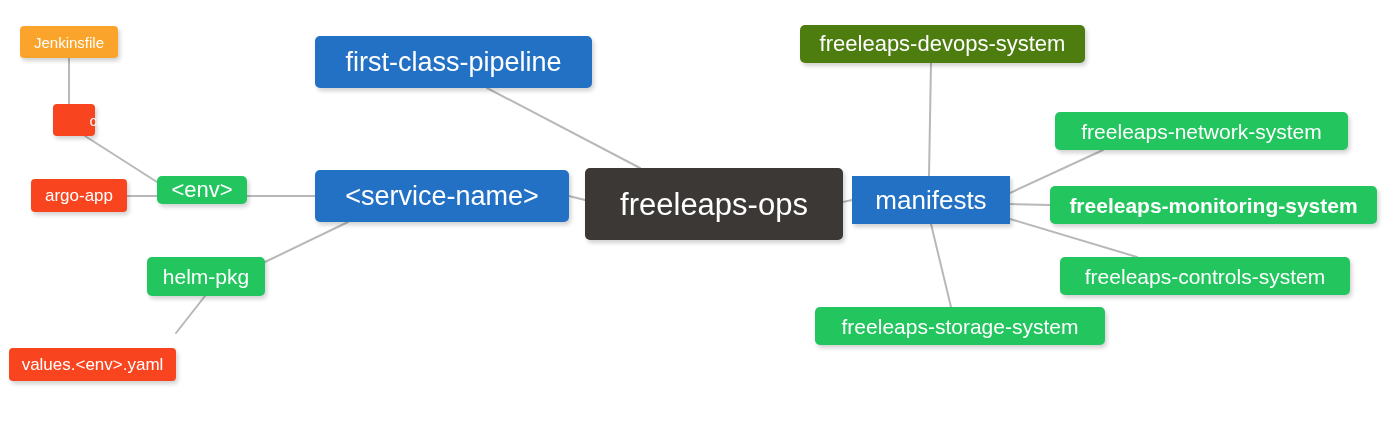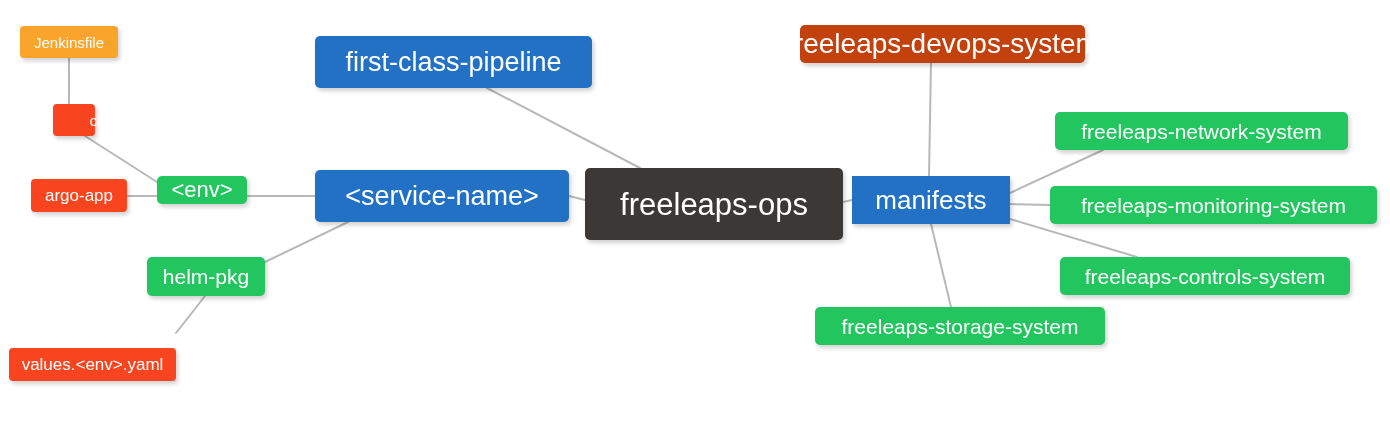--- a/index.html
+++ b/index.html
@@ -85,27 +85,27 @@
       </div>
       <div class="node" style="left: 147px; top: 257px; width: 118px; height: 39px; background: rgb(34, 197, 94); font-size: 21px; border-radius: 5px; color: rgb(255, 255, 255);">
         <span class="node-label">helm-pkg</span>
       </div>
       <div class="node" style="left: 9px; top: 348px; width: 167px; height: 33px; background: rgb(248, 68, 31); font-size: 17px; border-radius: 4px; color: rgb(255, 255, 255);">
         <span class="node-label">values.&lt;env&gt;.yaml</span>
       </div>
       <div class="node" style="left: 852px; top: 176px; width: 158px; height: 48px; background: rgb(34, 113, 196); font-size: 26px; border-radius: 0; color: rgb(255, 255, 255);">
         <span class="node-label">manifests</span>
       </div>
-      <div class="node" style="left: 800px; top: 25px; width: 285px; height: 38px; background: #c2410c; font-size: 28px; border-radius: 5px; color: rgb(255, 255, 255);">
+      <div class="node" style="left: 800px; top: 25px; width: 285px; height: 38px; background: #4d7c0f; font-size: 22px; border-radius: 5px; color: rgb(255, 255, 255);">
         <span class="node-label">freeleaps-devops-system</span>
       </div>
       <div class="node" style="left: 1055px; top: 112px; width: 293px; height: 38px; background: rgb(34, 197, 94); font-size: 21px; border-radius: 5px; color: rgb(255, 255, 255);">
         <span class="node-label">freeleaps-network-system</span>
       </div>
-      <div class="node" style="left: 1050px; top: 186px; width: 327px; height: 38px; background: rgb(34, 197, 94); font-size: 21px; border-radius: 5px; color: rgb(255, 255, 255);">
+      <div class="node" style="left: 1050px; top: 186px; width: 327px; height: 38px; background: rgb(34, 197, 94); font-size: 21px; border-radius: 5px; color: rgb(255, 255, 255); font-weight: bold;">
         <span class="node-label">freeleaps-monitoring-system</span>
       </div>
       <div class="node" style="left: 1060px; top: 257px; width: 290px; height: 38px; background: rgb(34, 197, 94); font-size: 21px; border-radius: 5px; color: rgb(255, 255, 255);">
         <span class="node-label">freeleaps-controls-system</span>
       </div>
       <div class="node" style="left: 815px; top: 307px; width: 290px; height: 38px; background: rgb(34, 197, 94); font-size: 21px; border-radius: 5px; color: rgb(255, 255, 255);">
         <span class="node-label">freeleaps-storage-system</span>
       </div>
     </div>
 </div>

